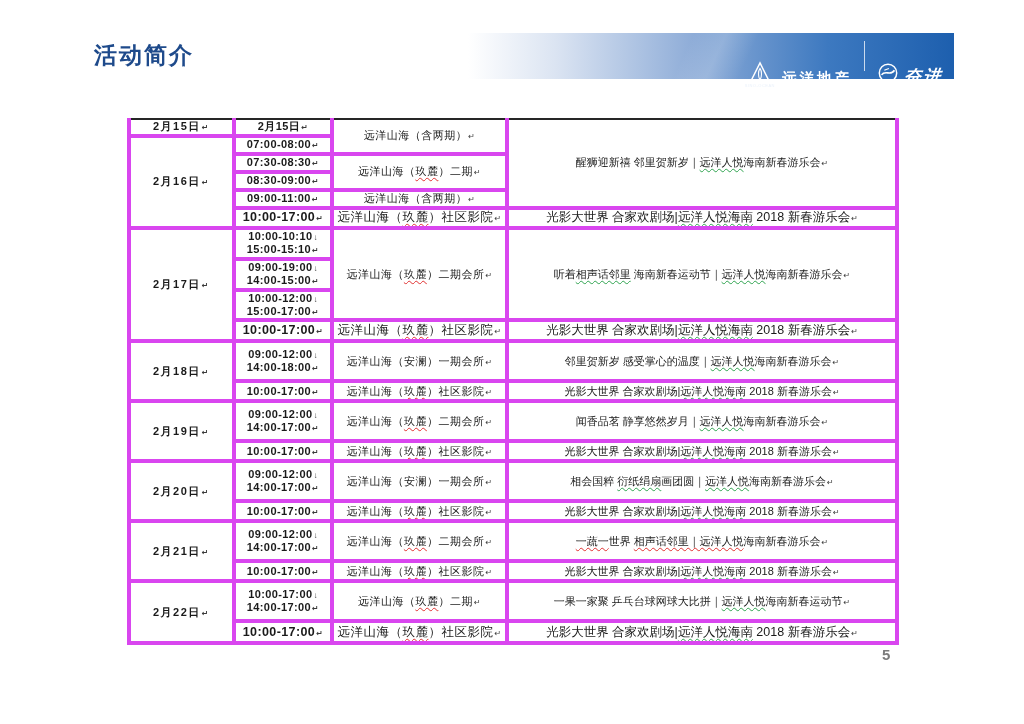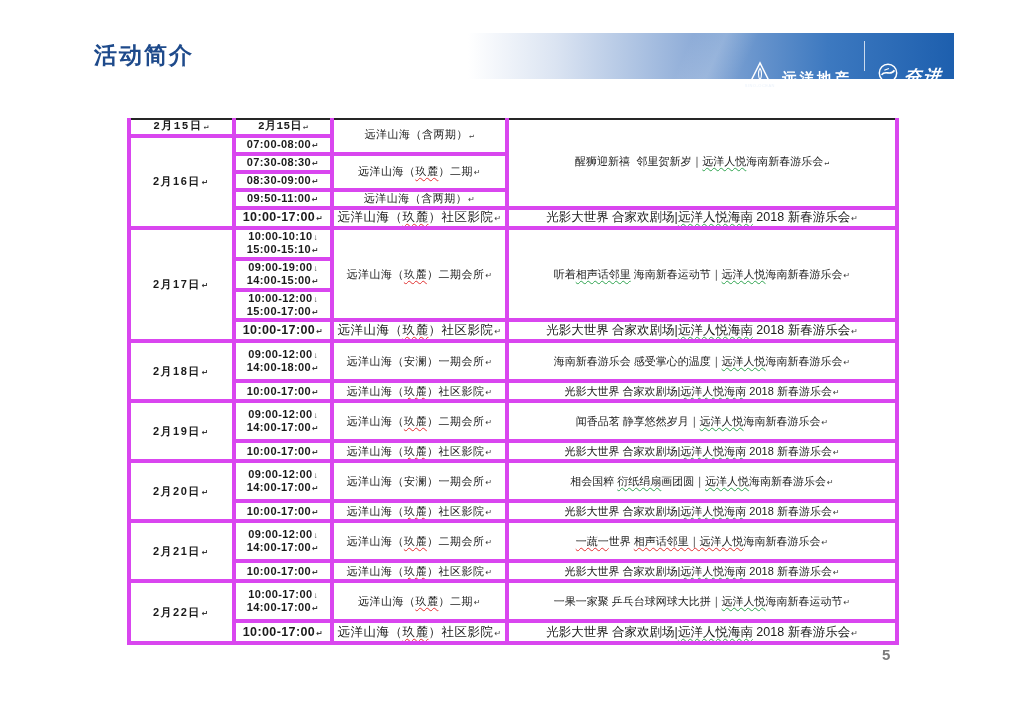--- a/index.html
+++ b/index.html
@@ -77,21 +77,21 @@
   </div>
 
   <table class="sched">
     <colgroup>
       <col style="width:105px">
         <col style="width:98px">
         <col style="width:175px">
         <col style="width:390px">
     </colgroup>
     <tbody>
-        <tr class="block-start" style="height: 17px; font-family: Liberation Mono, monospace;">
+        <tr class="block-start" style="height: 17px;">
           <td class="date">
             <div class="line"><span>2月15日</span><span class="pm">↵</span></div>
           </td>
           <td class="time">
             <div class="line"><span>2月15日</span><span class="pm">↵</span></div>
           </td>
           <td rowspan="2" class="venue">
             <div class="line"><span>远洋山海（含两期）</span><span class="pm">↵</span></div>
           </td>
           <td rowspan="5" class="activity">
@@ -114,21 +114,21 @@
             <div class="line"><span>远洋山海（</span><span class="sq-red">玖麓</span><span>）二期</span><span class="pm">↵</span></div>
           </td>
         </tr>
         <tr style="height: 18px;">
           <td class="time">
             <div class="line"><span>08:30-09:00</span><span class="pm">↵</span></div>
           </td>
         </tr>
         <tr style="height: 18px;">
           <td class="time">
-            <div class="line"><span>09:50-11:00</span><span class="pm">↵</span></div>
+            <div class="line"><span>09:00-11:00</span><span class="pm">↵</span></div>
           </td>
           <td class="venue">
             <div class="line"><span>远洋山海（含两期）</span><span class="pm">↵</span></div>
           </td>
         </tr>
         <tr class="large" style="height: 20px;">
           <td class="time">
             <div class="line"><span>10:00-17:00</span><span class="pm">↵</span></div>
           </td>
           <td class="venue">
@@ -181,21 +181,21 @@
             <div class="line"><span>2月18日</span><span class="pm">↵</span></div>
           </td>
           <td class="time">
             <div class="line"><span>09:00-12:00</span><span class="pm">↓</span></div>
             <div class="line"><span>14:00-18:00</span><span class="pm">↵</span></div>
           </td>
           <td class="venue">
             <div class="line"><span>远洋山海（安澜）一期会所</span><span class="pm">↵</span></div>
           </td>
           <td class="activity">
-            <div class="line"><span>海南新春游乐会 感受掌心的温度｜</span><span class="sq-green">远洋人悦</span><span>海南新春游乐会</span><span class="pm">↵</span></div>
+            <div class="line"><span>邻里贺新岁 感受掌心的温度｜</span><span class="sq-green">远洋人悦</span><span>海南新春游乐会</span><span class="pm">↵</span></div>
           </td>
         </tr>
         <tr style="height: 20px;">
           <td class="time">
             <div class="line"><span>10:00-17:00</span><span class="pm">↵</span></div>
           </td>
           <td class="venue">
             <div class="line"><span>远洋山海（</span><span class="sq-red">玖麓</span><span>）社区影院</span><span class="pm">↵</span></div>
           </td>
           <td class="activity">

